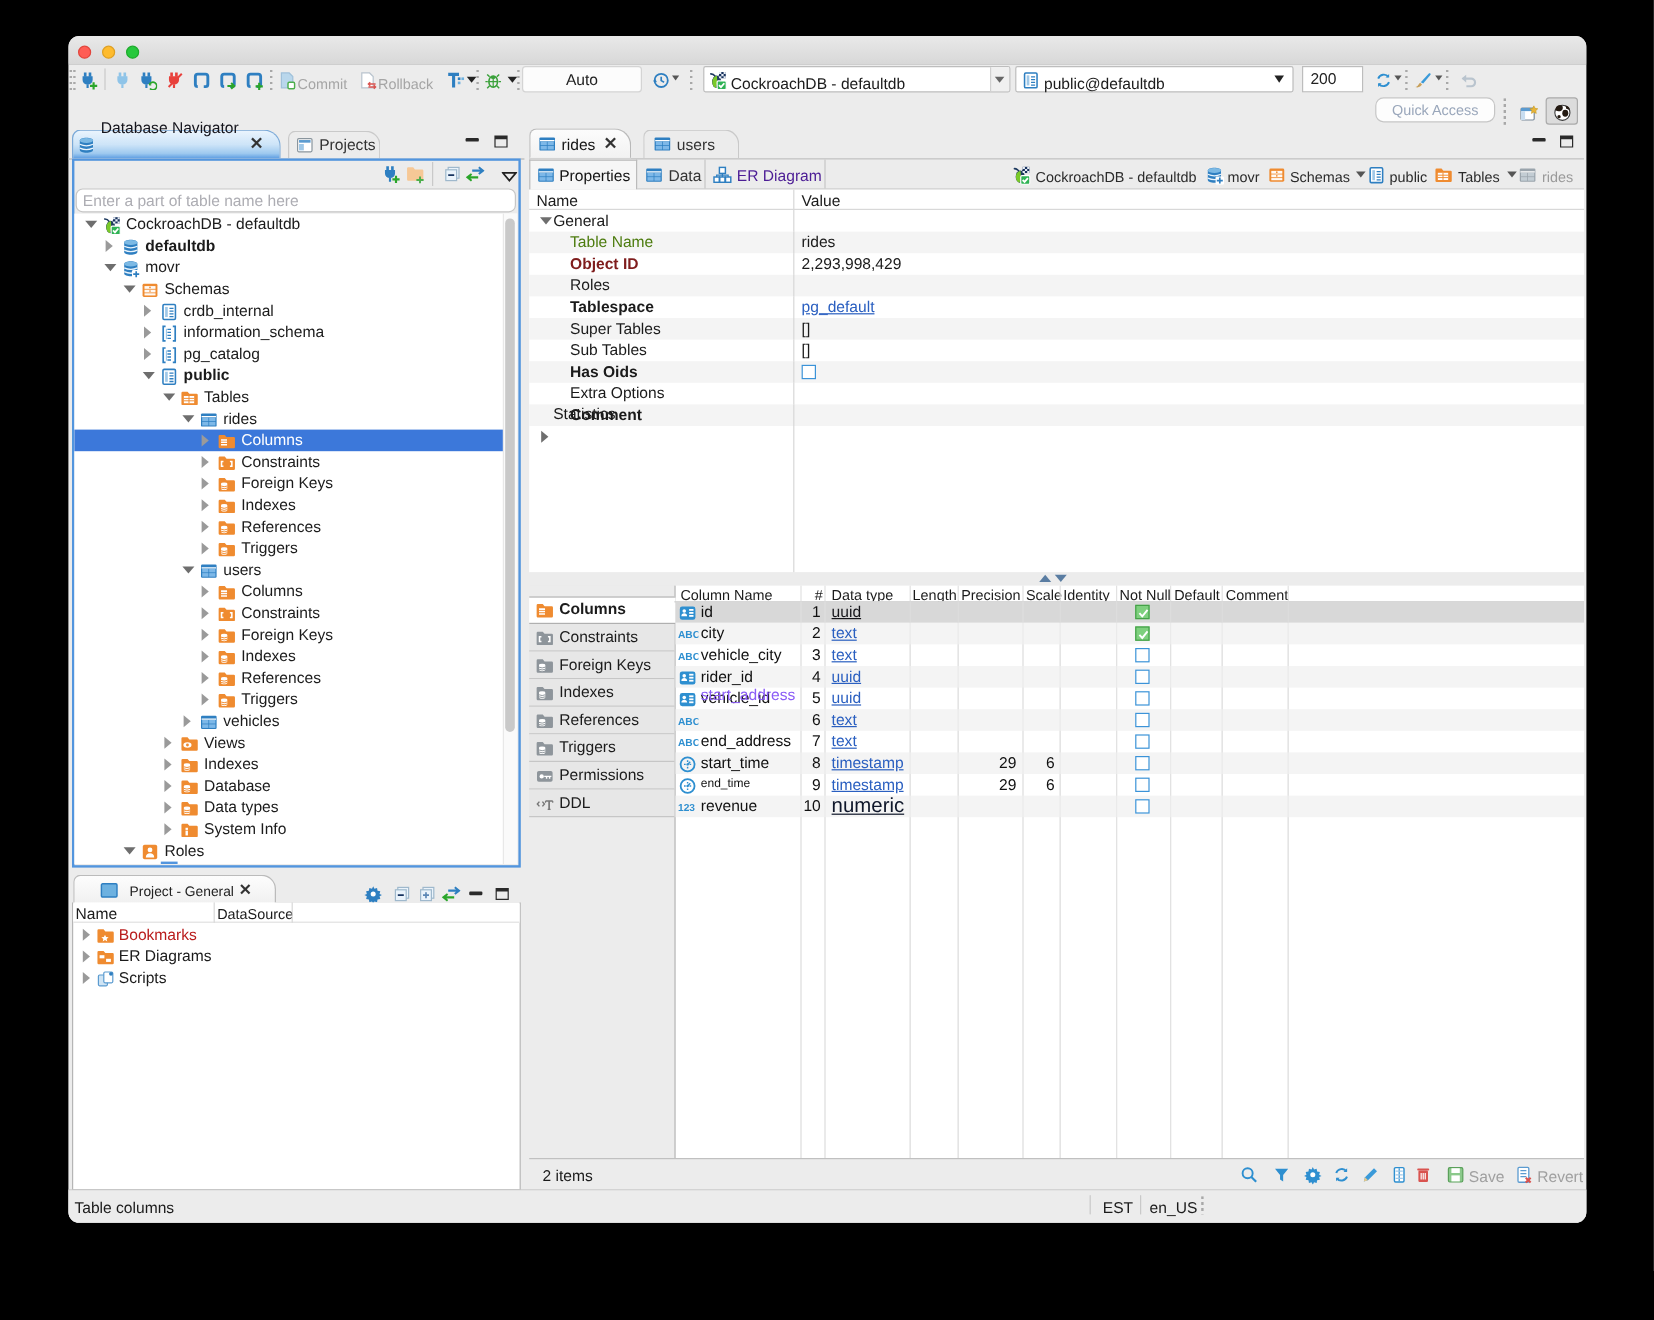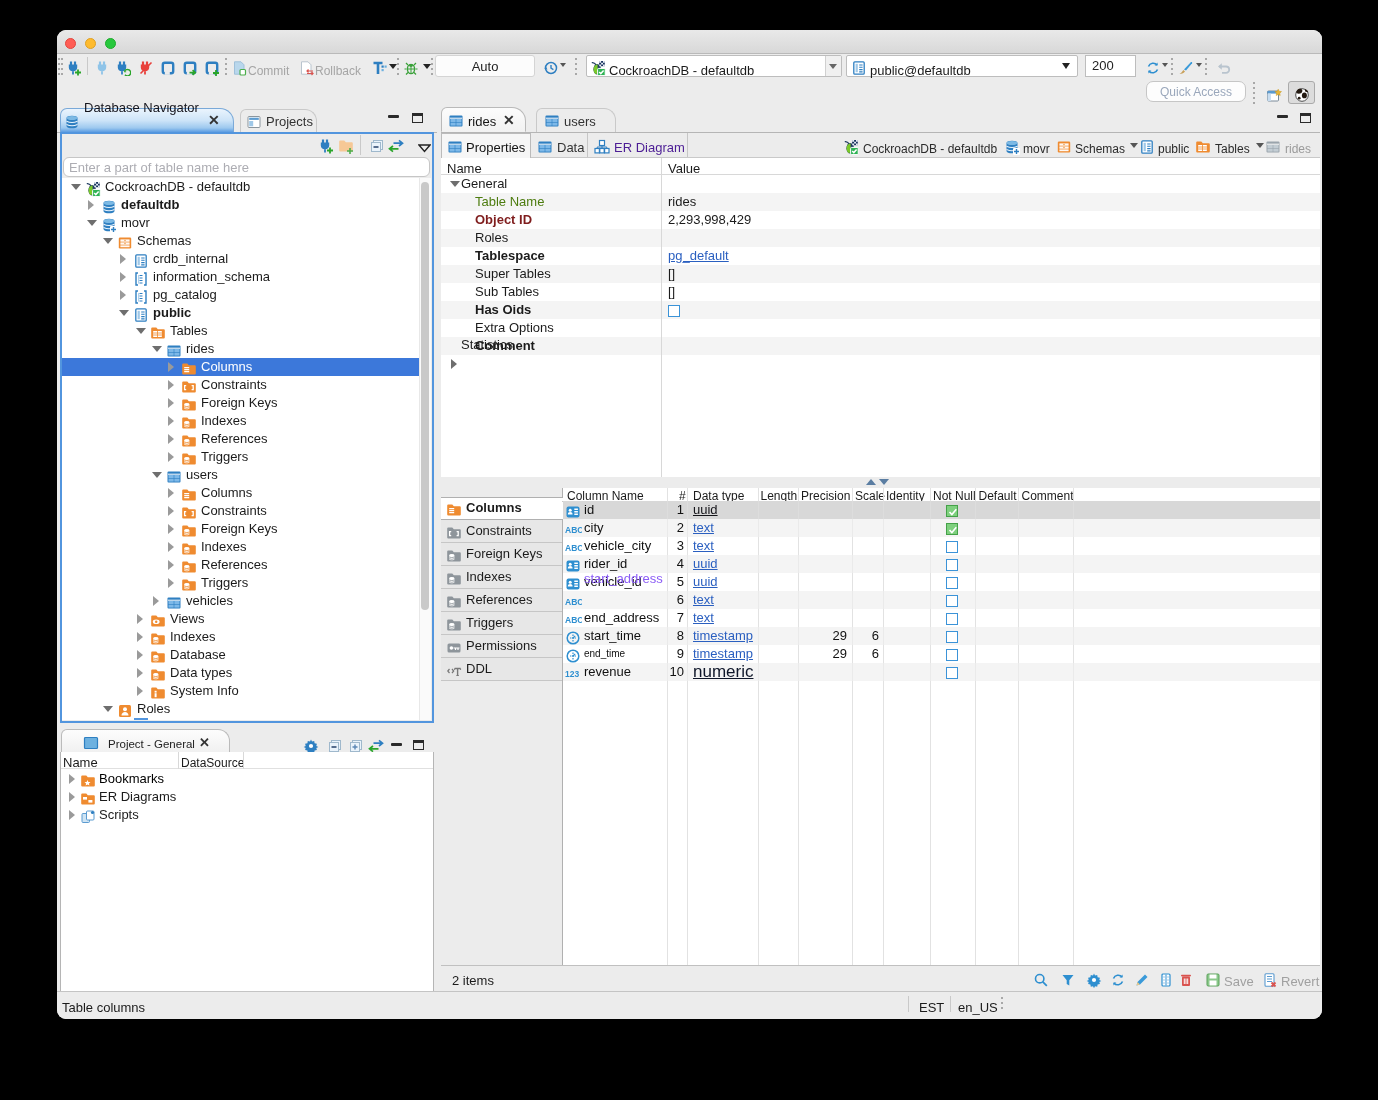--- a/index.html
+++ b/index.html
@@ -485,21 +485,21 @@
 <div class="abs" style="left:4px;top:722px;width:372px;height:17px;background:#fff;border-bottom:1px solid #e0e0e0;"></div>
 <div class="abs" style="left:6px;top:723px;"><span style="font-size:13px;color:#1b1b1b;">Name</span></div>
 <div class="vline" style="left:121px;top:722px;height:17px;"></div>
 <div class="abs" style="left:124px;top:723px;"><span style="font-size:12px;color:#1b1b1b;">DataSource</span></div>
 <div class="vline" style="left:186px;top:722px;height:17px;"></div>
 <div class="arrow-c" style="left:12px;top:744px;"></div>
 <div class="abs" style="left:23px;top:741px;"><svg style="" width="16" height="16" viewBox="0 0 16 16">
         <path d="M1.2 3.4 a1 1 0 0 1 1-1 h4.1 l1.5 1.8 h6 a1 1 0 0 1 1 1 v7.4 a1 1 0 0 1-1 1 H2.2 a1 1 0 0 1-1-1z" fill="#ef8b30"></path>
         <path d="M6 8 l.9 1.9 2.1 .2 -1.6 1.4 .5 2 -1.9-1.1 -1.9 1.1 .5-2 -1.6-1.4 2.1-.2z" fill="#fff" transform="translate(1.5,-1)"></path>
       </svg></div>
-<div class="abs" style="left:42px;top:740px;height:18px;line-height:18px;font-size:13px;color:#000000;">Bookmarks</div>
+<div class="abs" style="left:42px;top:740px;height:18px;line-height:18px;font-size:13px;color:#b91c1c;">Bookmarks</div>
 <div class="arrow-c" style="left:12px;top:762px;"></div>
 <div class="abs" style="left:23px;top:759px;"><svg style="" width="16" height="16" viewBox="0 0 16 16">
         <path d="M1.2 3.4 a1 1 0 0 1 1-1 h4.1 l1.5 1.8 h6 a1 1 0 0 1 1 1 v7.4 a1 1 0 0 1-1 1 H2.2 a1 1 0 0 1-1-1z" fill="#ef8b30"></path>
         <rect x="3" y="6" width="4" height="2.6" fill="#fff"></rect>
         <rect x="8.4" y="9" width="4" height="2.6" fill="#fff"></rect>
       </svg></div>
 <div class="abs" style="left:42px;top:758px;height:18px;line-height:18px;font-size:13px;color:#1b1b1b;">ER Diagrams</div>
 <div class="arrow-c" style="left:12px;top:780px;"></div>
 <div class="abs" style="left:23px;top:777px;"><svg style="" width="16" height="16" viewBox="0 0 16 16">
         <rect x="2" y="4.5" width="7.5" height="9" rx="1" fill="#cfe4f4" stroke="#5b9bd0" stroke-width="1"></rect>

